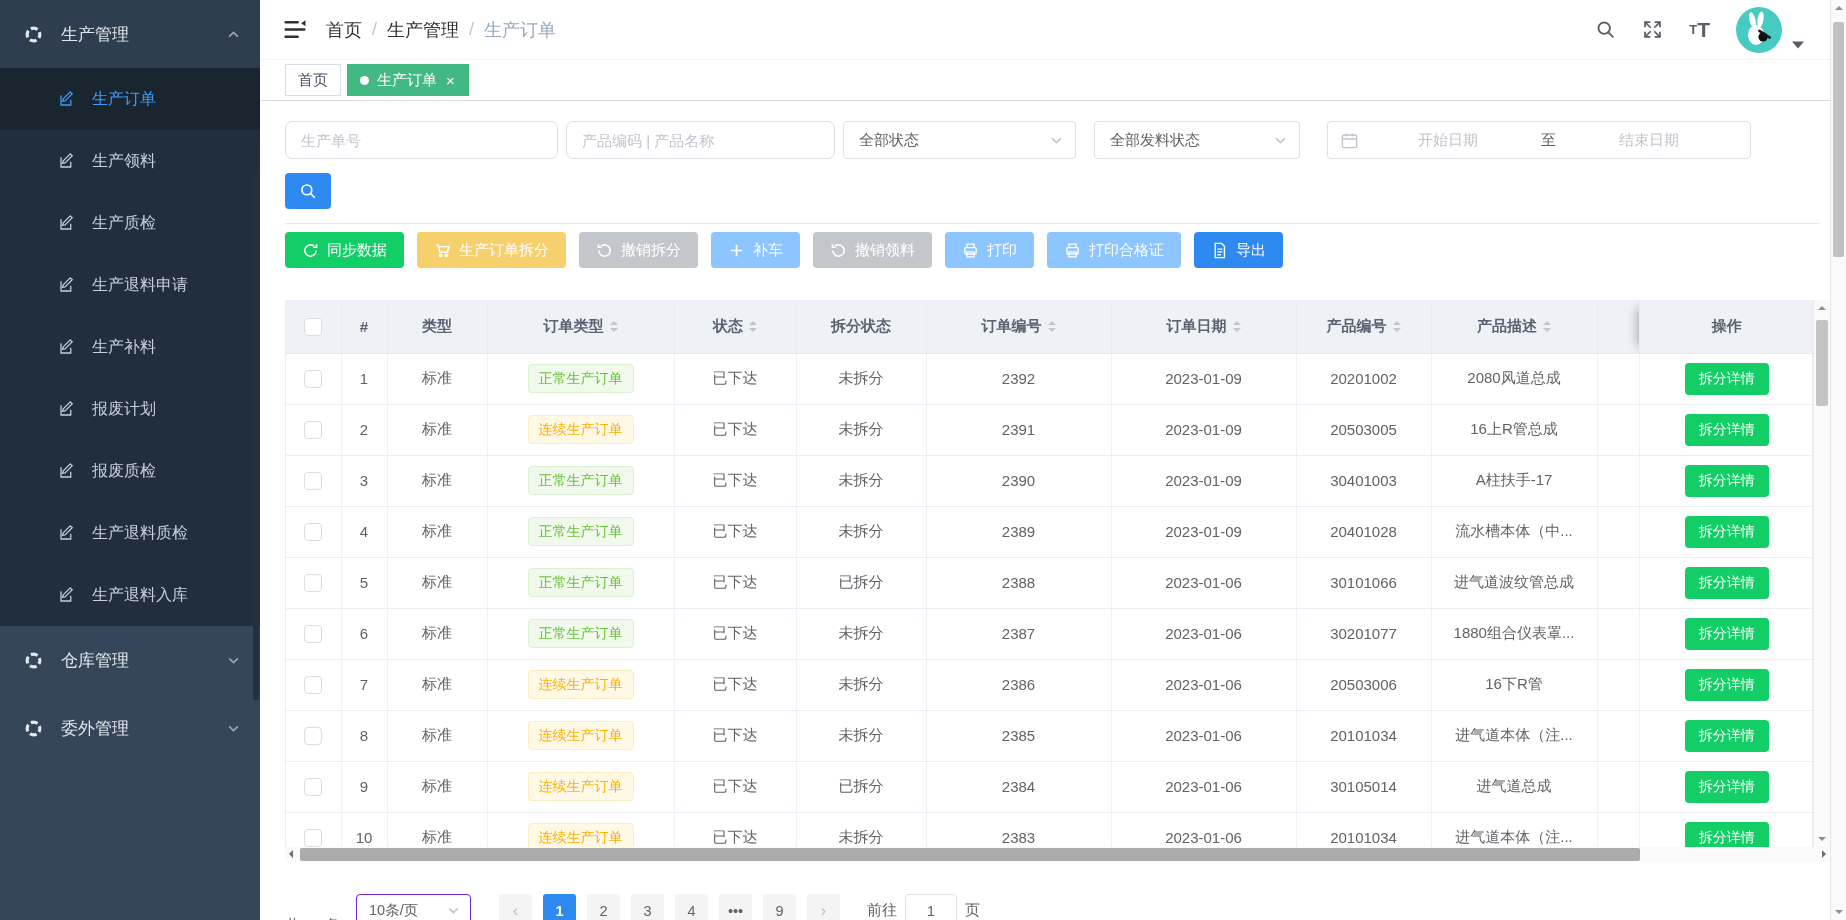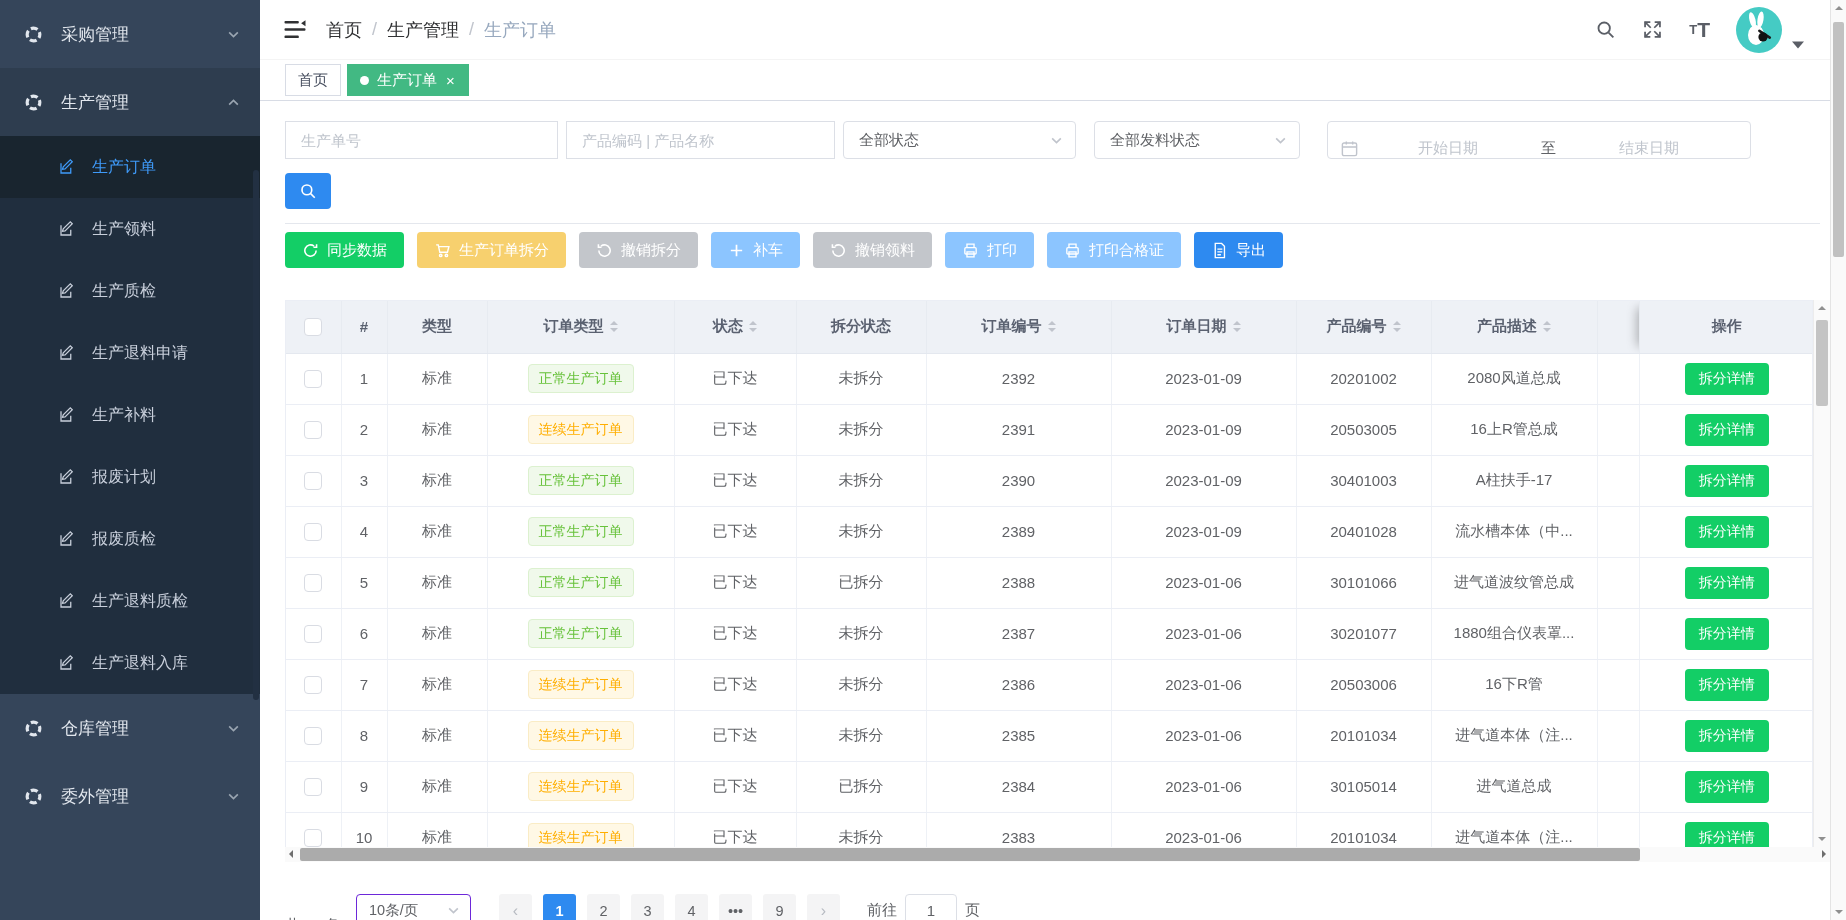--- a/index.html
+++ b/index.html
@@ -46,32 +46,32 @@
 
   .tabsbar { height:41px; border-bottom:1px solid #d8dce5; display:flex; align-items:center; padding-left:25px; gap:6px; }
   .tab { display:flex; align-items:center; height:32px; padding:0 12px; border:1px solid #d8dce5; background:#fff;
     color:#495060; font-size:15px; cursor:pointer; gap:8px; }
   .tab.active { background:#42b983; border-color:#42b983; color:#fff; }
   .tab-dot { width:9px; height:9px; border-radius:50%; background:#fff; }
   .tab-close { font-size:15px; line-height:1; padding:0 1px; }
 
   .content { padding-top:20px; }
   .filters { display:flex; align-items:center; margin-left:25px; }
-  .f-input { height:38px; border:1px solid #dcdfe6; border-radius:0; padding:0 15px; font-size:15px;
+  .f-input { height:38px; border:1px solid #dcdfe6; border-radius:7px; padding:0 15px; font-size:15px;
     color:#606266; outline:none; }
   .f-input::placeholder { color:#bfc4cc; }
   .inp-prod-no { width:273px; margin-right:8px; }
   .inp-product { width:269px; margin-right:8px; }
   .f-select { display:flex; align-items:center; height:38px; border:1px solid #dcdfe6; border-radius:4px;
     padding:0 12px 0 15px; font-size:15px; color:#606266; cursor:pointer; background:#fff; }
   .sel-status { width:233px; margin-right:18px; }
   .sel-issue { width:206px; margin-right:27px; }
   .f-select .sel-text { flex:1; }
   .f-select .chev { color:#c0c4cc; }
-  .daterange { display:flex; align-items:flex-end; width:424px; height:38px; border:1px solid #dcdfe6;
+  .daterange { display:flex; align-items:center; width:424px; height:38px; border:1px solid #dcdfe6;
     border-radius:4px; padding:0 12px; font-size:15px; }
   .daterange .cal { width:19px; height:19px; color:#c0c4cc; flex:0 0 19px; }
   .daterange .ph { flex:1; text-align:center; color:#bfc4cc; }
   .daterange .sep { color:#606266; padding:0 4px; }
 
   .search-btn { display:flex; align-items:center; justify-content:center; width:46px; height:36px;
     margin:14px 0 0 25px; background:#2e8af0; border:none; border-radius:4px; cursor:pointer; color:#fff; }
   .search-btn svg { width:18px; height:18px; }
 
   .divider { border:none; border-top:1px solid #e4e7ed; margin:14px 26px 0 25px; }
@@ -141,29 +141,20 @@
   .p-arrow.down { bottom:6px; border-top-color:#8f8f8f; border-bottom-width:0; }
   .p-thumb { position:absolute; top:22px; left:2px; width:11px; height:235px; background:#c1c1c1; border-radius:2px; }
 </style>
 </head>
 <body>
 
 <div class="app">
 
   <aside class="sidebar">
     <nav id="menu">
-        <div class="menu-group">
-        <svg class="mi" viewBox="0 0 24 24">
-            <circle cx="12" cy="12" r="8" fill="none" stroke="currentColor" stroke-width="4" stroke-dasharray="8.8 3.77" stroke-dashoffset="4.4"></circle>
-          </svg>
-          <span class="glabel">采购管理</span>
-        <svg class="chev" viewBox="0 0 12 12">
-            <path d="M2 4l4 4 4-4" fill="none" stroke="currentColor" stroke-width="1.5"></path>
-          </svg>
-        </div>
         <div class="menu-group open">
         <svg class="mi" viewBox="0 0 24 24">
             <circle cx="12" cy="12" r="8" fill="none" stroke="currentColor" stroke-width="4" stroke-dasharray="8.8 3.77" stroke-dashoffset="4.4"></circle>
           </svg>
           <span class="glabel">生产管理</span>
         <svg class="chev up" viewBox="0 0 12 12">
             <path d="M2 4l4 4 4-4" fill="none" stroke="currentColor" stroke-width="1.5"></path>
           </svg>
         </div>
         <div class="submenu">

